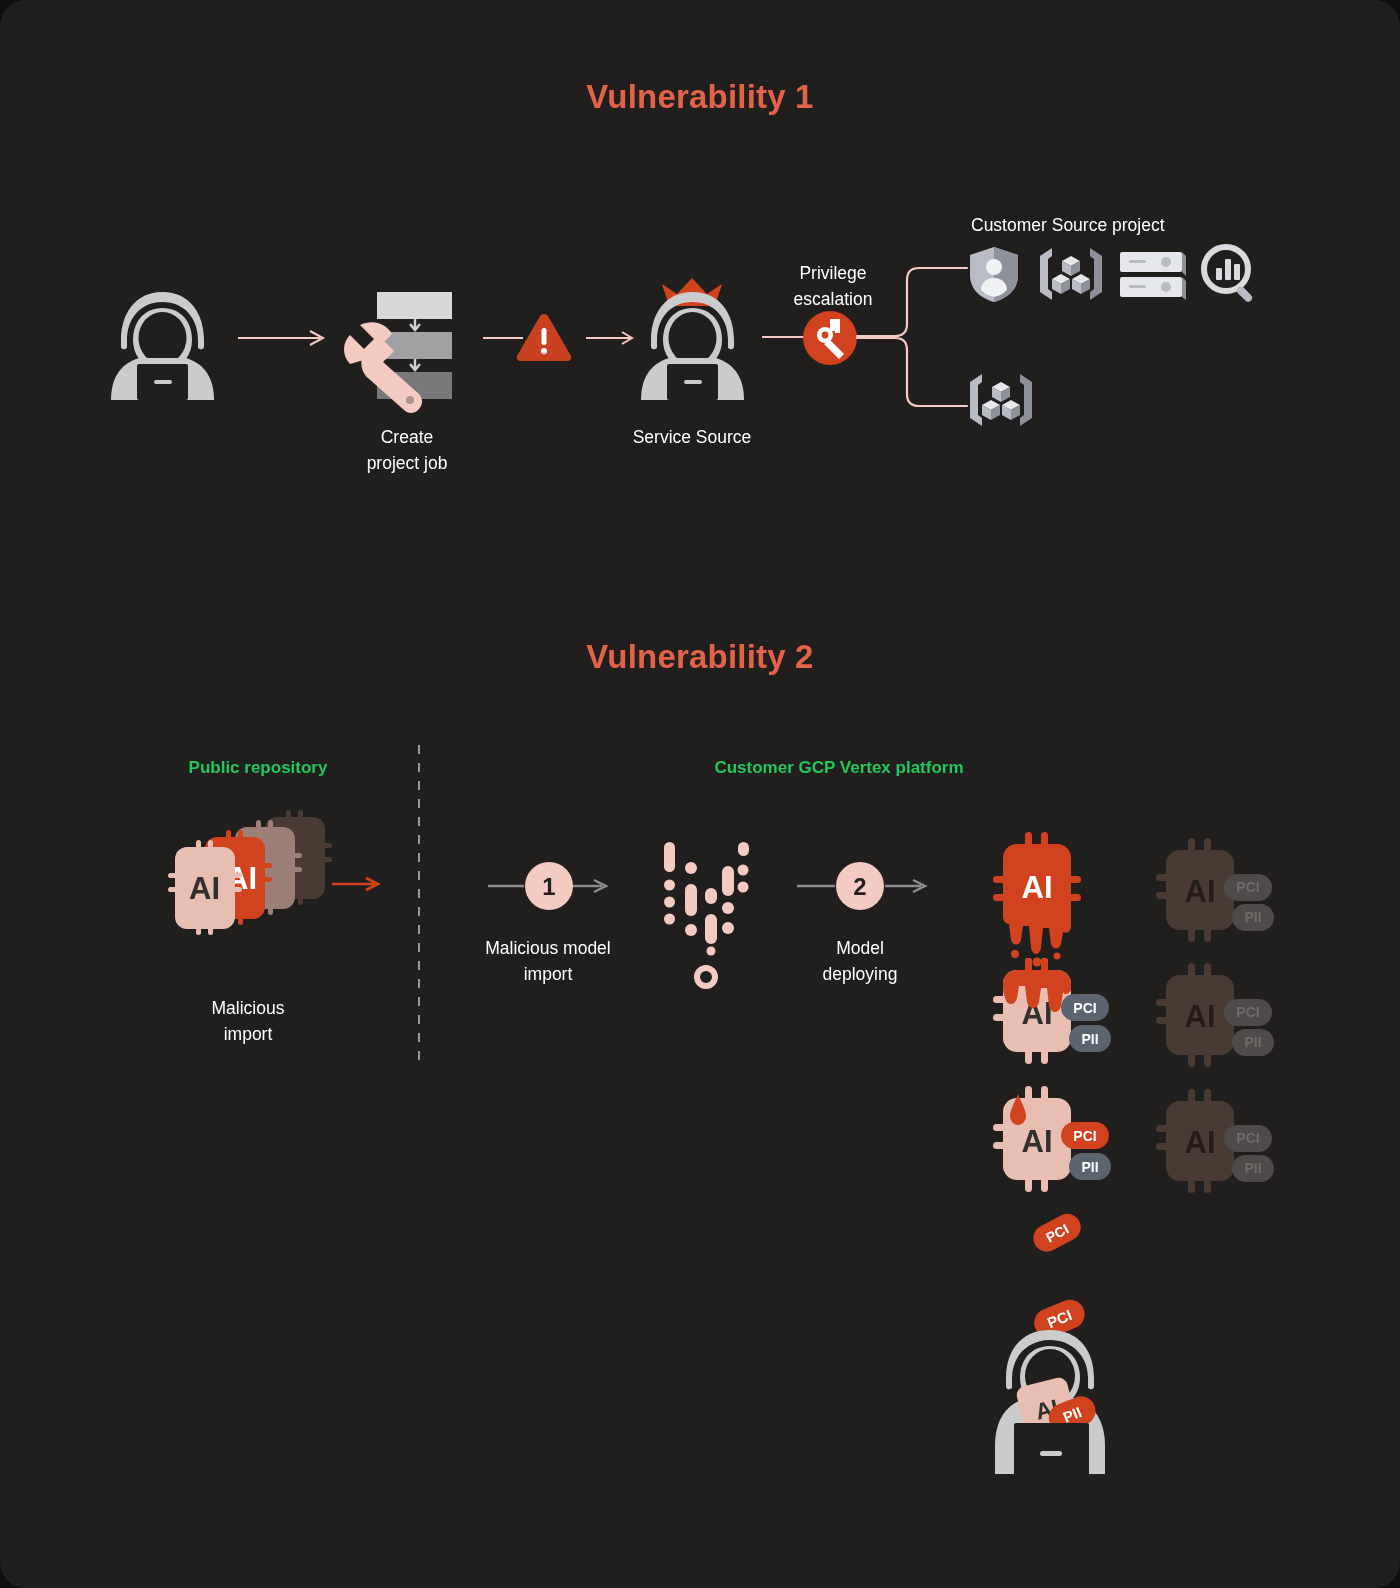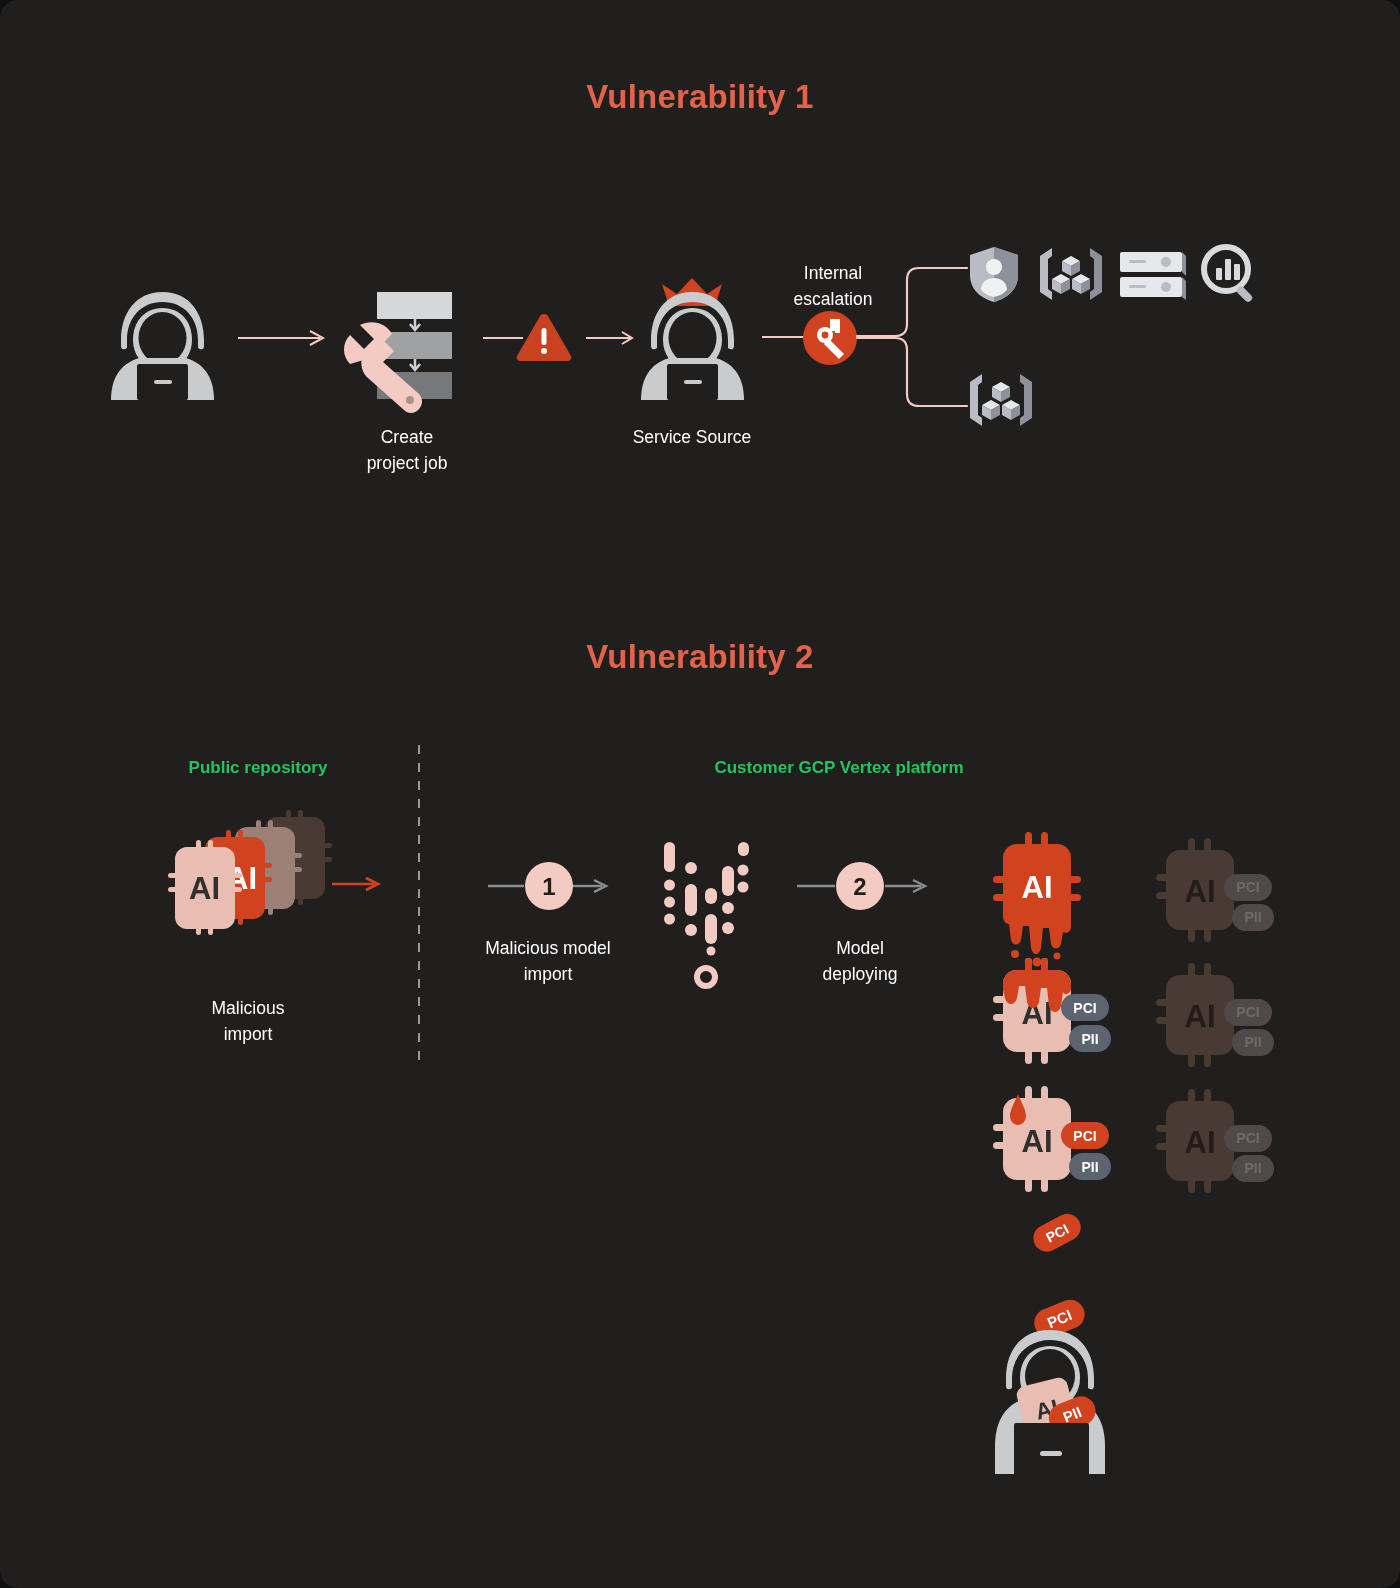--- a/index.html
+++ b/index.html
@@ -1,19 +1,19 @@
 <!DOCTYPE html>
 <html><head>
 <meta charset="utf-8">
 <style>
   html,body{margin:0;padding:0;background:#0f0f0f;}
   body{font-family:"Liberation Sans","DejaVu Sans",sans-serif;}
   #page{
     position:relative;width:1400px;height:1588px;
-    background:#211f1e;border-radius:18px;overflow:hidden;
+    background:#211f1e;border-radius:26px;overflow:hidden;
   }
   .abs{position:absolute;}
   .title{
     width:100%;text-align:center;color:#e2634a;
     font-size:33px;font-weight:bold;letter-spacing:.2px;
   }
   .cap{
     color:#ffffff;font-size:17.5px;text-align:center;line-height:1.5;
     white-space:pre-line;
   }
@@ -99,40 +99,41 @@
     </svg>
   </div>
   <div class="abs cap" style="left:592px;top:424px;width:200px;">Service Source</div>
 
   <div class="abs" style="left:762px;top:334px;">
     <svg width="44" height="6" viewBox="0 0 44 6">
       <line x1="0" y1="3" x2="44" y2="3" stroke="#f4cbc2" stroke-width="2"></line>
     </svg>
   </div>
 
-  <div class="abs cap" style="left:748px;top:260px;width:170px;">Internal
+  <div class="abs cap" style="left:748px;top:260px;width:170px;">Privilege
 escalation</div>
   <div class="abs" style="left:803px;top:311px;">
     <svg width="54" height="54" viewBox="0 0 54 54">
       <circle cx="27" cy="27" r="27" fill="#d1431f"></circle>
       <path d="M32 8 L32 20 L27 20 L27 8 Z" fill="#ffffff"></path>
       <path d="M32 8 L37 8 L37 22 L32 22 Z" fill="#ffffff"></path>
       <circle cx="22" cy="24" r="8" fill="#ffffff"></circle>
       <circle cx="22" cy="24" r="3.4" fill="#d1431f"></circle>
       <path d="M26 28 L41 43 L36 48 L21 33 Z" fill="#ffffff"></path>
     </svg>
   </div>
 
   <div class="abs" style="left:857px;top:262px;">
     <svg width="110" height="150" viewBox="0 0 110 150">
       <path d="M110 6 L62 6 C54 6 50 10 50 18 L50 62 C50 70 46 74 38 74 L0 74" fill="none" stroke="#f4cbc2" stroke-width="2.2" stroke-linecap="round"></path>
       <path d="M110 144 L62 144 C54 144 50 140 50 132 L50 88 C50 80 46 76 38 76 L0 76" fill="none" stroke="#f4cbc2" stroke-width="2.2" stroke-linecap="round"></path>
     </svg>
   </div>
 
+  <div class="abs cap cap-left" style="left:971px;top:212px;width:400px;">Customer Source project</div>
 
   <div class="abs" style="left:968px;top:245px;">
     <svg width="52" height="58" viewBox="0 0 52 58">
       <path d="M26 2 L50 10 L50 30 C50 44 40 53 26 57 C12 53 2 44 2 30 L2 10 Z" fill="#b9bcc4"></path>
       <path d="M26 2 L50 10 L50 30 C50 44 40 53 26 57 Z" fill="#8e9199"></path>
       <circle cx="26" cy="22" r="8" fill="#f0f1f3"></circle>
       <path d="M26 33 C18 33 13 38 13 45 C17 49 21 51 26 52 C31 51 35 49 39 45 C39 38 34 33 26 33 Z" fill="#f0f1f3"></path>
     </svg>
   </div>
 

